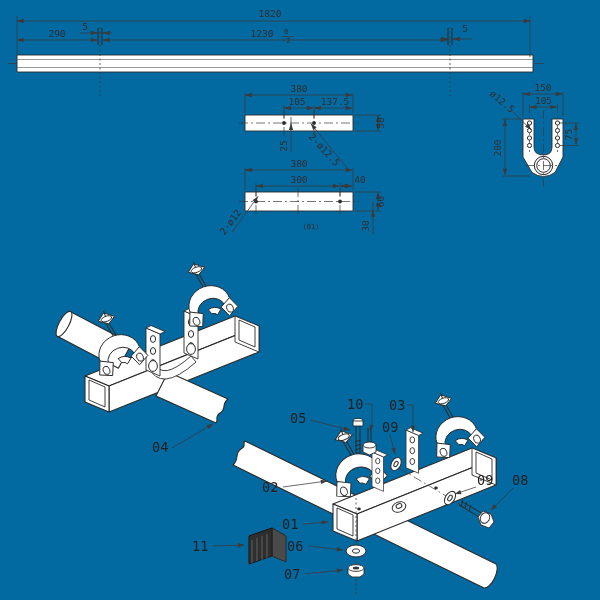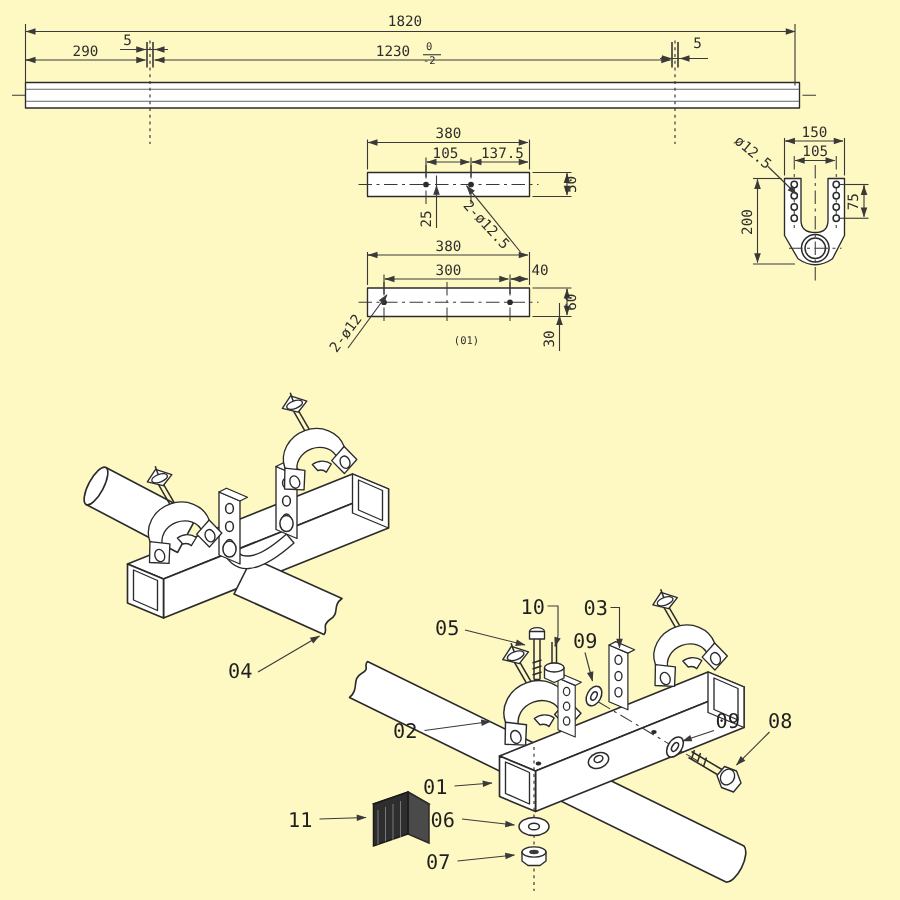--- a/index.html
+++ b/index.html
@@ -1,16 +1,16 @@
 <!DOCTYPE html>
 <html><head>
 <meta charset="utf-8">
 <style>
   html,body{margin:0;padding:0;background:#fff;}
-  #stage{width:600px;height:600px;position:relative;background:#fef9c3;overflow:hidden;}
+  #stage{width:600px;height:600px;position:relative;background:#0369a1;overflow:hidden;}
   svg{display:block;}
   .ol{fill:#fff;stroke:#2b2b2b;stroke-width:1.1;stroke-linejoin:round;}
   .ol2{fill:#fff;stroke:#2b2b2b;stroke-width:0.9;stroke-linejoin:round;}
   .ln{stroke:#2b2b2b;stroke-width:1;fill:none;}
   .thin{stroke:#555;stroke-width:0.6;fill:none;}
   .dim{stroke:#3a3a3a;stroke-width:0.75;fill:none;}
   .cl{stroke:#3a3a3a;stroke-width:0.7;fill:none;stroke-dasharray:9 3 2 3;}
   .dot{stroke:#3a3a3a;stroke-width:0.8;fill:none;stroke-dasharray:2 2.5;}
   .dtx{font-family:"DejaVu Sans Mono",monospace;font-size:9.5px;fill:#2e2e2e;}
   .stx{font-family:"DejaVu Sans Mono",monospace;font-size:7px;fill:#2e2e2e;}

